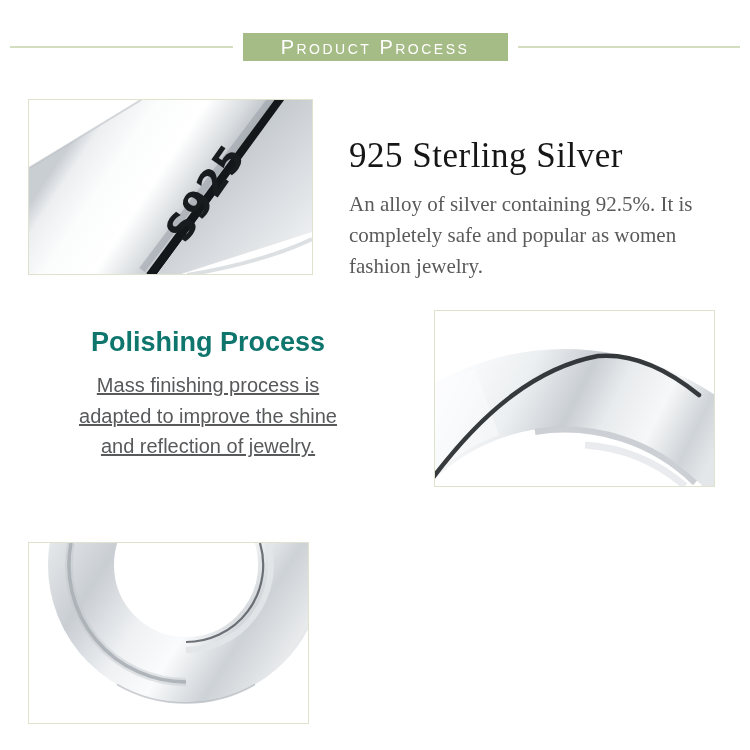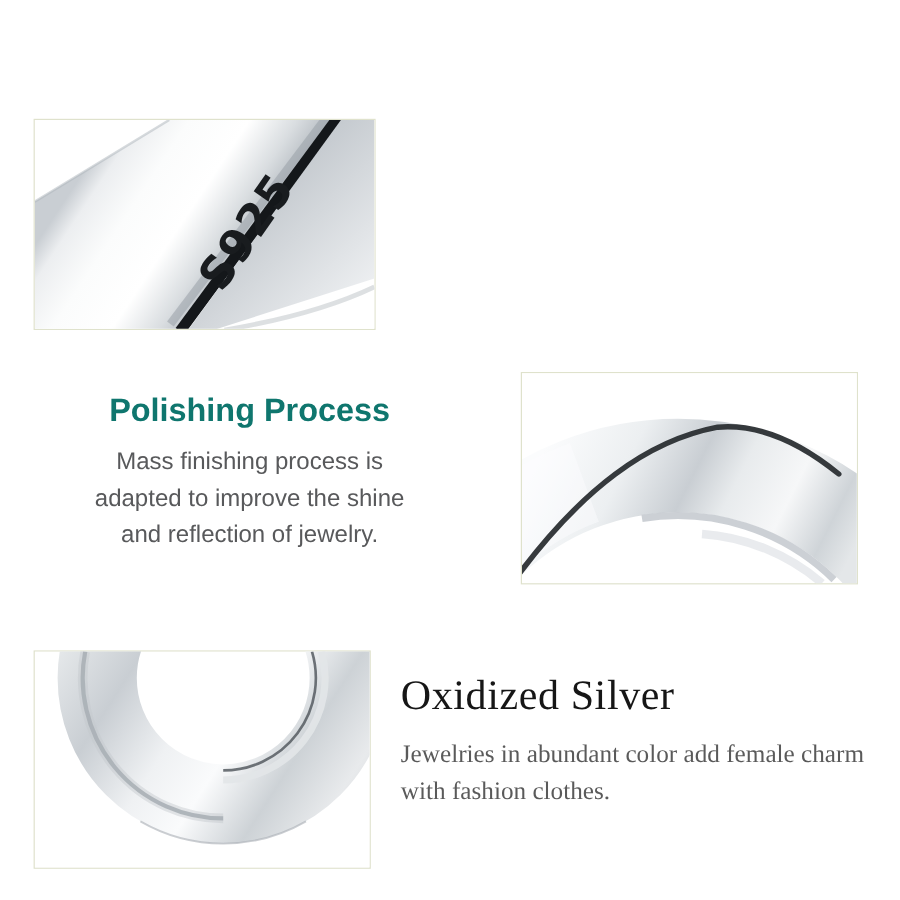--- a/index.html
+++ b/index.html
@@ -26,30 +26,37 @@
   .serif-title{font-family:"Liberation Serif",serif;font-size:35px;font-weight:400;
                color:#161616;line-height:1.1;margin:0 0 13px 0;letter-spacing:0.5px;}
   .serif-body{font-family:"Liberation Serif",serif;font-size:21px;color:#5a5a5a;
               line-height:1.48;margin:0;}
   #text-sterling{left:349px;top:137px;width:384px;}
   #text-oxidized{left:334px;top:561px;width:402px;}
   #text-polishing{left:62px;top:327px;width:292px;text-align:center;}
   .sans-title{font-family:"Liberation Sans",sans-serif;font-size:27px;font-weight:700;
               color:#0f766e;margin:0 0 12px 0;line-height:1.15;}
   .sans-body{font-family:"Liberation Sans",sans-serif;font-size:20px;color:#58595b;
-             line-height:1.53;margin:0;}
+             line-height:1.53;margin:0;text-decoration:underline;}
 
   .engrave-text{font-family:"DejaVu Sans",sans-serif;font-weight:700;font-size:37px;
                 fill:#191c1f;letter-spacing:1px;}
 </style>
 </head>
 <body>
 
 <div id="page">
 
+  <div class="header-row">
+    <div class="header-line" style="background-color: rgb(211, 222, 193);"></div>
+    <div class="header-box" style="background-color: rgb(166, 188, 134);">
+      <span class="header-title" style="color: rgb(255, 255, 255);">Product Process</span>
+    </div>
+    <div class="header-line" style="background-color: rgb(211, 222, 193);"></div>
+  </div>
 
   <div class="photo" id="photo-1">
     <svg width="283" height="174" viewBox="0 0 283 174">
       <defs>
         <linearGradient id="g1" gradientUnits="userSpaceOnUse" x1="56" y1="20" x2="195" y2="112">
           <stop offset="0" stop-color="#c9ced3"></stop>
           <stop offset="0.1" stop-color="#eceef0"></stop>
           <stop offset="0.3" stop-color="#fbfcfc"></stop>
           <stop offset="0.55" stop-color="#ffffff"></stop>
           <stop offset="0.75" stop-color="#d9dde0"></stop>
@@ -68,20 +75,24 @@
       <line x1="121" y1="176" x2="254" y2="-4" stroke="#14171a" stroke-width="9"></line>
       <polygon points="258,-4 283,-4 283,132 146,176 127,176" fill="url(#g2)"></polygon>
       <polygon points="283,138 283,176 152,176" fill="#ffffff"></polygon>
       <path d="M 158 175 Q 235 162 283 139" fill="none" stroke="#d4d8db" stroke-width="4" opacity="0.8"></path>
       <g transform="translate(176,93) rotate(-55)">
         <text class="engrave-text" text-anchor="middle" y="13">S925</text>
       </g>
     </svg>
   </div>
 
+  <div class="tb" id="text-sterling">
+    <h2 class="serif-title">925 Sterling Silver</h2>
+    <p class="serif-body">An alloy of silver containing 92.5%. It is completely safe and popular as women fashion jewelry.</p>
+  </div>
 
   <div class="tb" id="text-polishing">
     <h3 class="sans-title">Polishing Process</h3>
     <p class="sans-body">Mass finishing process is adapted to improve the shine and reflection of jewelry.</p>
   </div>
 
   <div class="photo" id="photo-2">
     <svg width="279" height="175" viewBox="0 0 279 175">
       <defs>
         <linearGradient id="g2m" gradientUnits="userSpaceOnUse" x1="30" y1="40" x2="270" y2="160">
@@ -119,18 +130,14 @@
       <rect x="0" y="0" width="279" height="180" fill="#ffffff"></rect>
       <circle cx="157" cy="22" r="105" fill="none" stroke="url(#g3)" stroke-width="66"></circle>
       <path d="M 42 0 A 117 117 0 0 0 157 139" fill="none" stroke="#c3c8cd" stroke-width="8" opacity="0.45"></path>
       <path d="M 42 0 A 117 117 0 0 0 157 139" fill="none" stroke="#aab0b6" stroke-width="3.5" opacity="0.9"></path>
       <path d="M 157 107 A 85 85 0 0 0 239 0" fill="none" stroke="#e2e5e8" stroke-width="6" opacity="0.9"></path>
       <path d="M 157 99 A 77 77 0 0 0 231 0" fill="none" stroke="#565c62" stroke-width="2.2" opacity="0.85"></path>
       <path d="M 88 141.5 A 138 138 0 0 0 226 141.5" fill="none" stroke="#a8aeb4" stroke-width="1.5" opacity="0.6"></path>
     </svg>
   </div>
 
-  <div class="tb" id="text-oxidized">
-    <h2 class="serif-title">Oxidized Silver</h2>
-    <p class="serif-body">Jewelries in abundant color add female charm with fashion clothes.</p>
-  </div>
 
 </div>
 
 </body></html>

